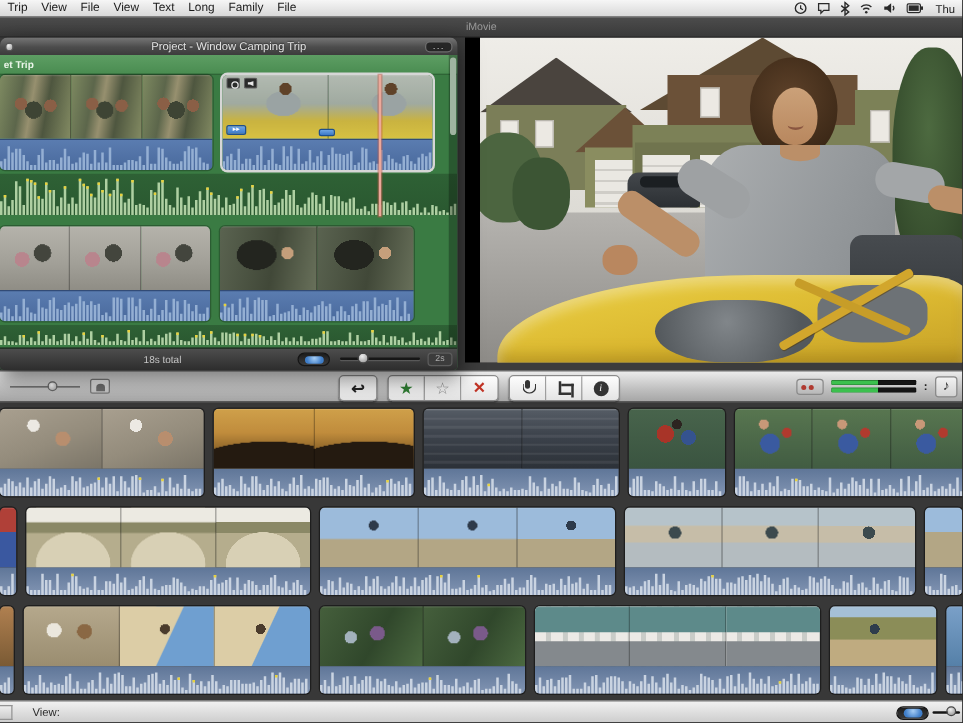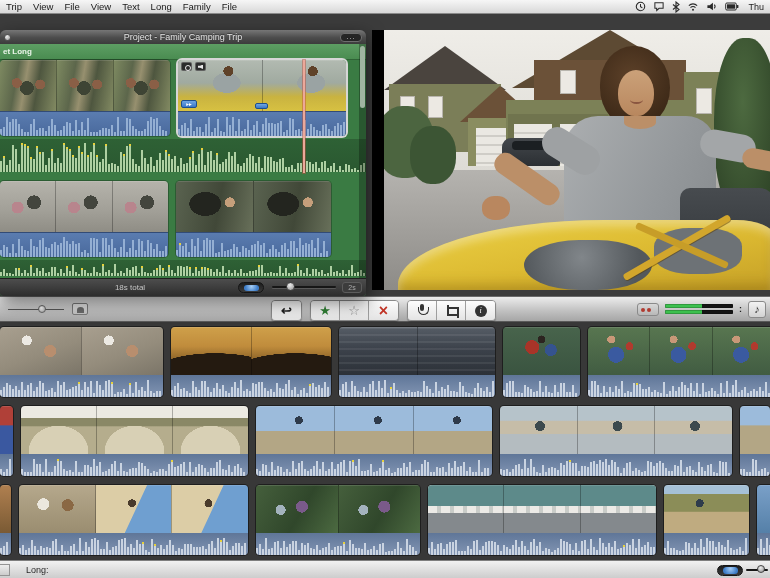--- a/index.html
+++ b/index.html
@@ -286,30 +286,31 @@
           <svg width="14" height="9" viewBox="0 0 14 9">
             <rect x="0.7" y="1" width="10.6" height="7" rx="1.2" fill="none" stroke="#2a2a2a" stroke-width="1"></rect>
             <rect x="2" y="2.3" width="8" height="4.4" fill="#2a2a2a"></rect>
             <rect x="11.8" y="3" width="1.6" height="3" rx="0.6" fill="#2a2a2a"></rect>
           </svg>
         </span>
       <span class="clock">Thu</span>
     </div>
   </div>
 
+  <div class="apptitle">iMovie</div>
 
   <div class="project-window">
     <div class="pw-title">
       <span class="pw-close"></span>
-      <span>Project - Family Camping Trip</span>
+      <span>Project - Window Camping Trip</span>
       <span class="pw-more">...</span>
     </div>
     <div class="pw-content">
       <div class="pw-marquee">
-        <span>et Long</span>
+        <span>et Trip</span>
       </div>
       <div class="clip-row proj-row" id="proj-row-0">
           <div class="clip" style="width: 170px;">
             <div class="frames">
               <div class="seg sc-family"></div>
               <div class="seg sc-family"></div>
               <div class="seg sc-family"></div>
             </div>
             <div class="wf wf-proj">
               <i style="height:7px;"></i>
@@ -1784,21 +1785,21 @@
             <i style="height:7px;"></i>
             <i style="height:17px;"></i>
             <i style="height:10px;"></i>
           </div>
         </div>
       </div>
     </div>
 
   <div class="statusbar">
     <span class="sb-mini"></span>
-    <span class="sb-show">Long:</span>
+    <span class="sb-show">View:</span>
     <span class="toggle-pill"></span>
     <span class="mini-slider">
         <span class="track"></span>
         <span class="thumb"></span>
       </span>
   </div>
 
 </div>
 
 </body></html>

